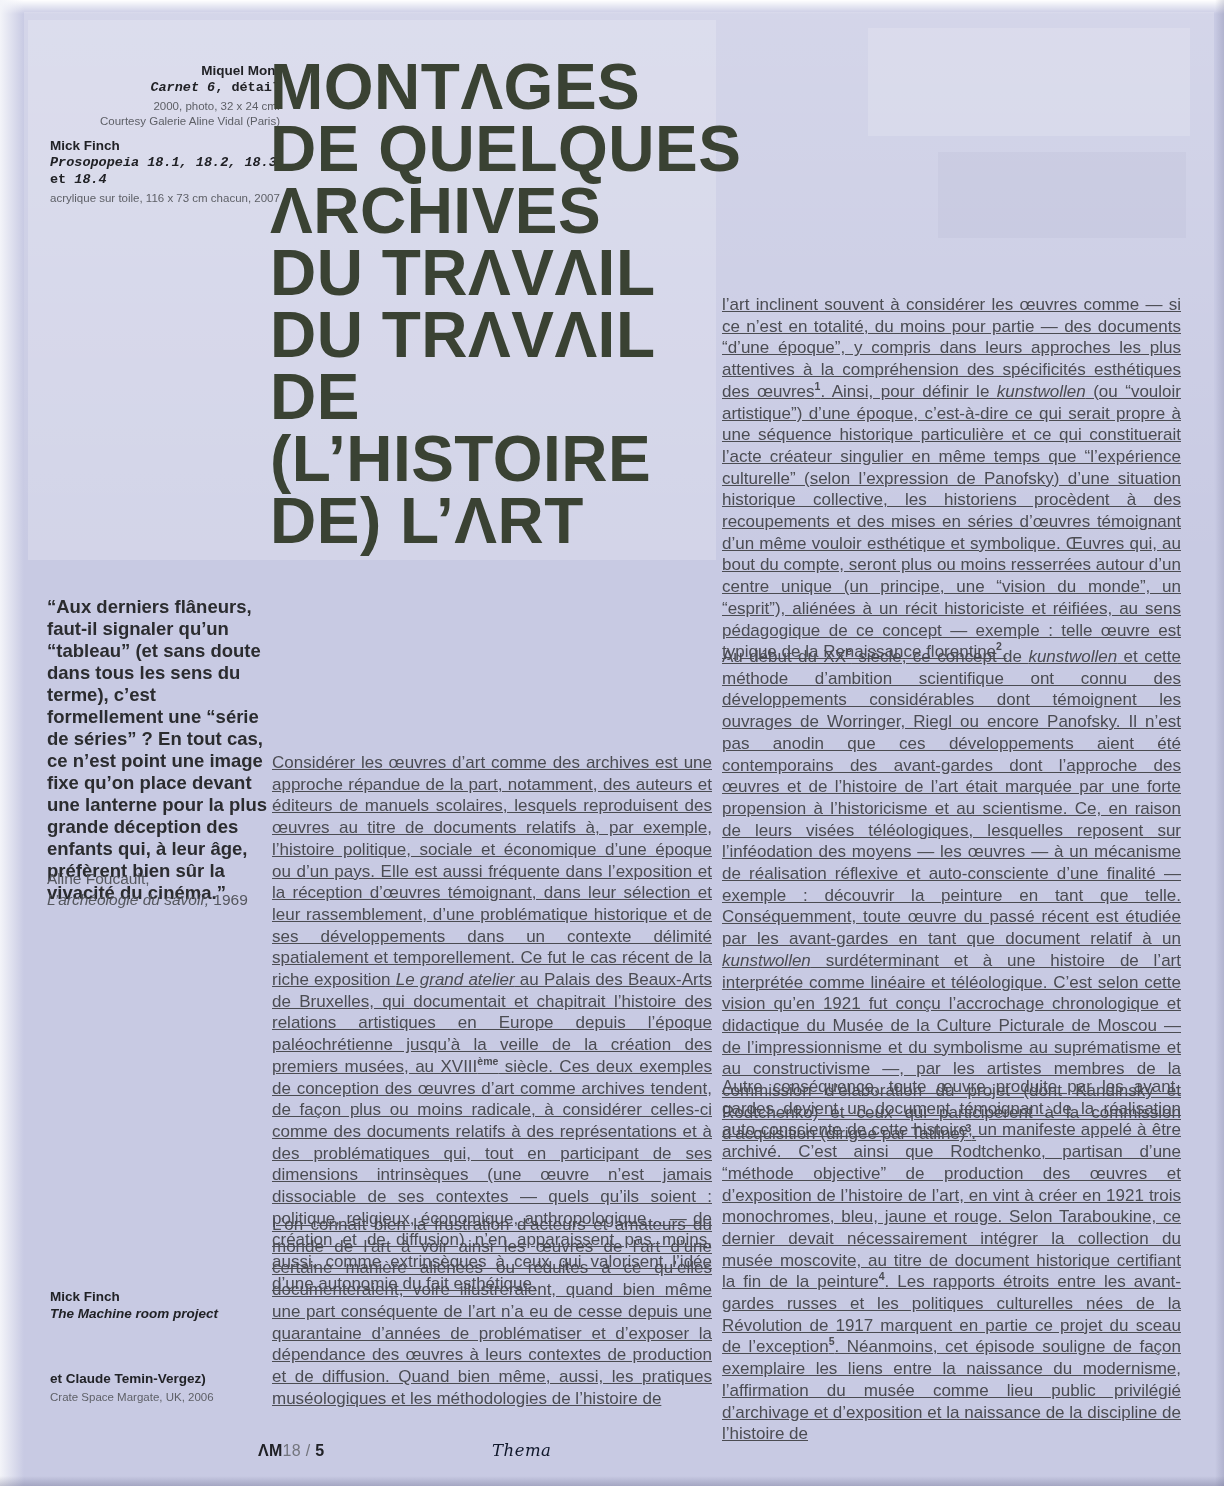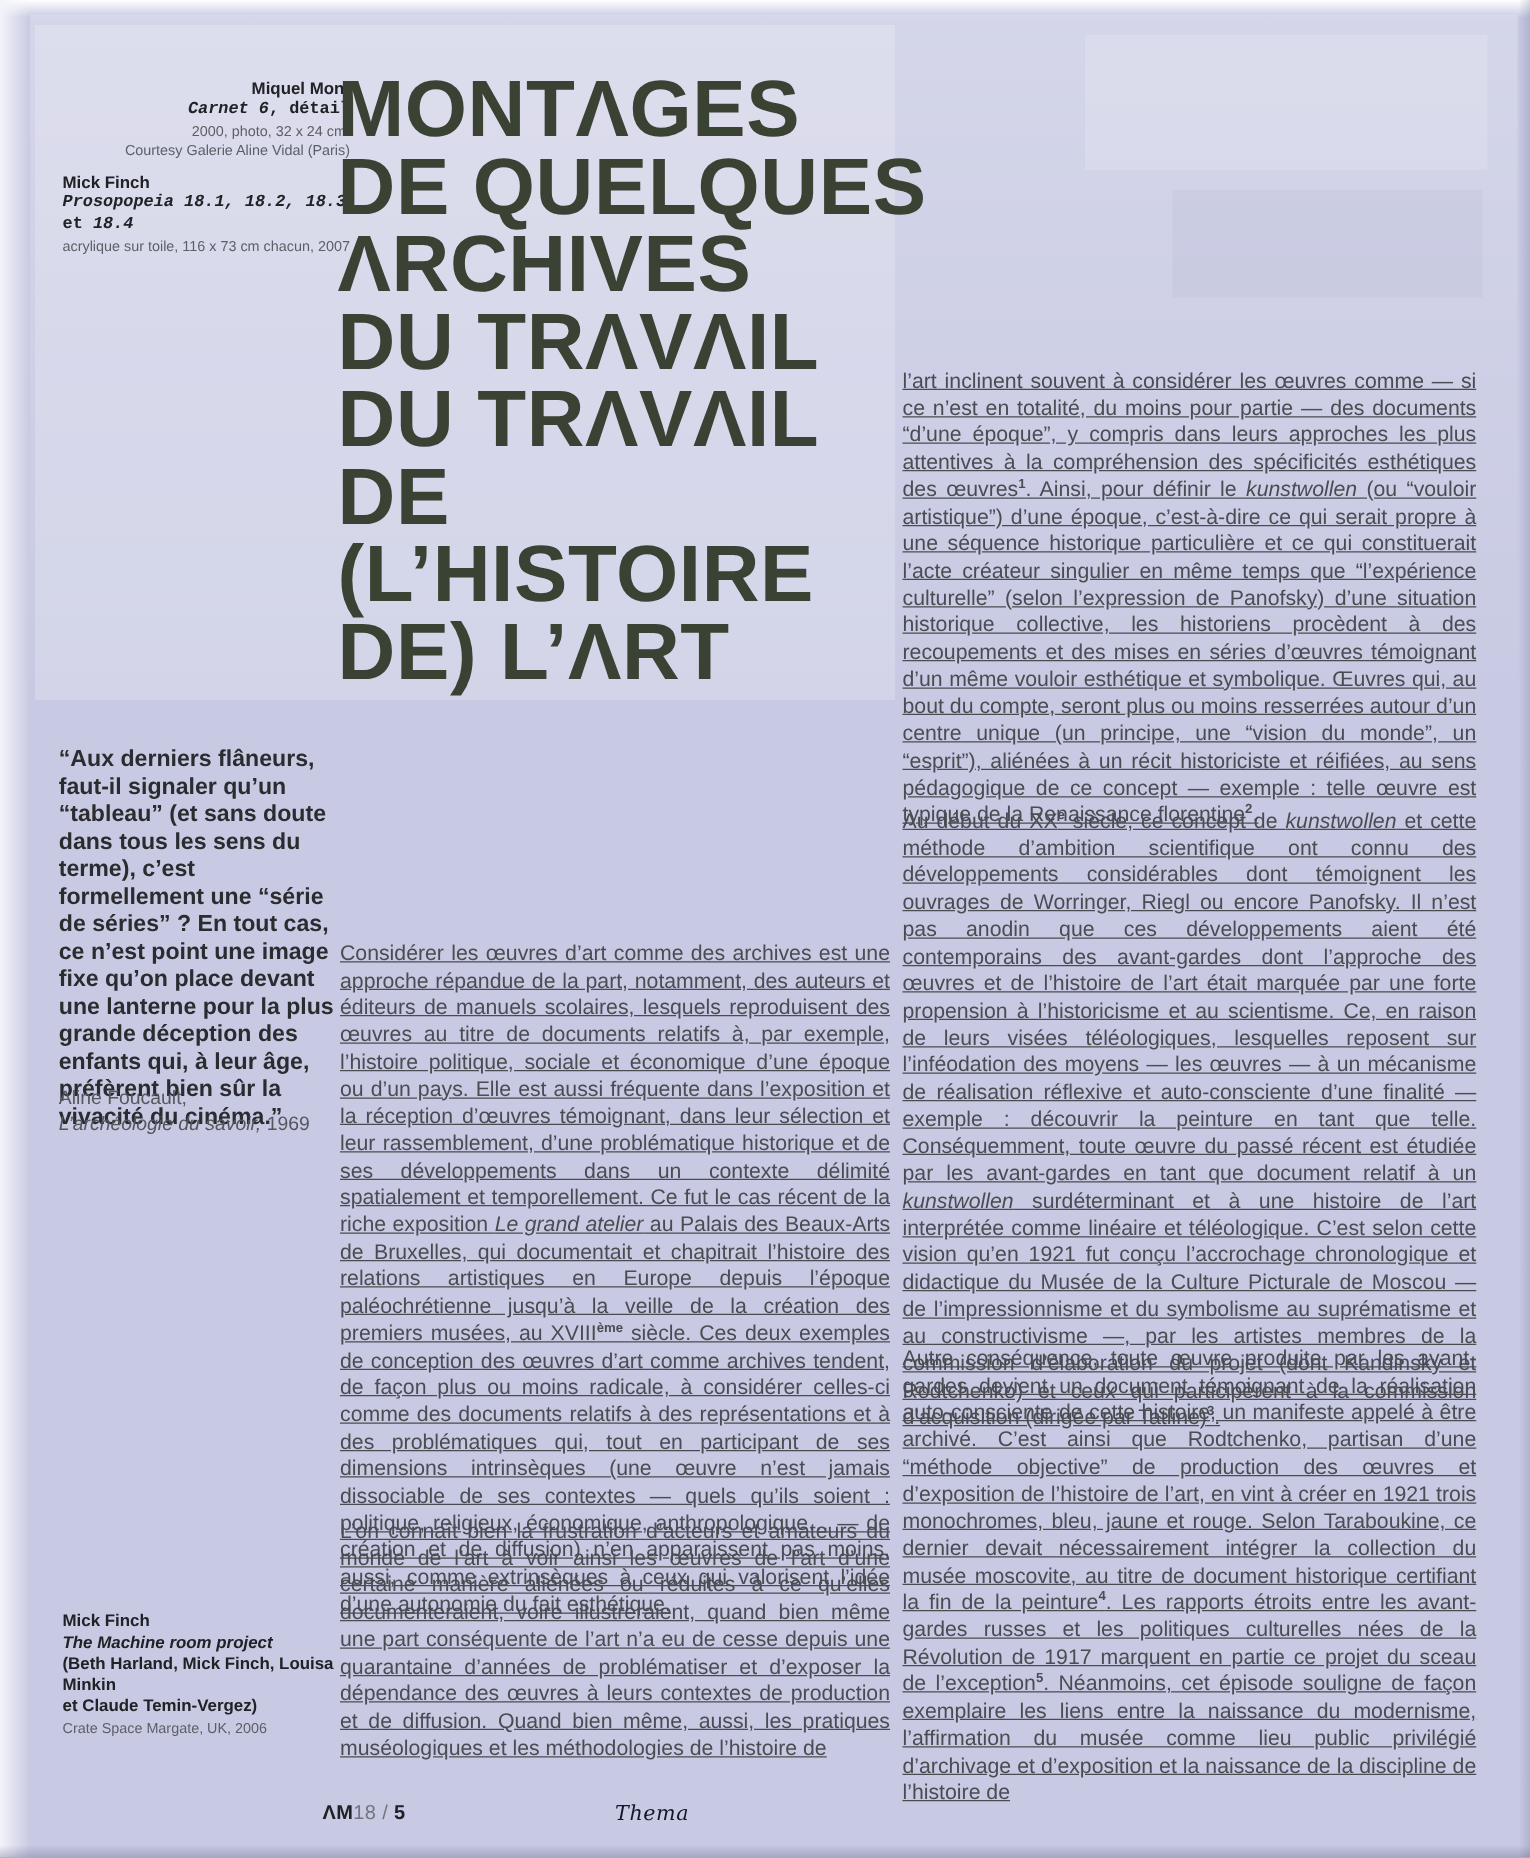--- a/index.html
+++ b/index.html
@@ -123,22 +123,21 @@
   <div class="body-par mid p1">Considérer les œuvres d’art comme des archives est une approche répandue de la part, notamment, des auteurs et éditeurs de manuels scolaires, lesquels reproduisent des œuvres au titre de documents relatifs à, par exemple, l’histoire politique, sociale et économique d’une époque ou d’un pays. Elle est aussi fréquente dans l’exposition et la réception d’œuvres témoignant, dans leur sélection et leur rassemblement, d’une problématique historique et de ses développements dans un contexte délimité spatialement et temporellement. Ce fut le cas récent de la riche exposition <i>Le grand atelier</i> au Palais des Beaux-Arts de Bruxelles, qui documentait et chapitrait l’histoire des relations artistiques en Europe depuis l’époque paléochrétienne jusqu’à la veille de la création des premiers musées, au XVIII<sup>ème</sup> siècle. Ces deux exemples de conception des œuvres d’art comme archives tendent, de façon plus ou moins radicale, à considérer celles-ci comme des documents relatifs à des représentations et à des problématiques qui, tout en participant de ses dimensions intrinsèques (une œuvre n’est jamais dissociable de ses contextes — quels qu’ils soient : politique, religieux, économique, anthropologique… — de création et de diffusion) n’en apparaissent pas moins, aussi, comme extrinsèques à ceux qui valorisent l’idée d’une autonomie du fait esthétique.</div>
   <div class="body-par mid p2">L’on connaît bien la frustration d’acteurs et amateurs du monde de l’art à voir ainsi les œuvres de l’art d’une certaine manière aliénées ou réduites à ce qu’elles documenteraient, voire illustreraient, quand bien même une part conséquente de l’art n’a eu de cesse depuis une quarantaine d’années de problématiser et d’exposer la dépendance des œuvres à leurs contextes de production et de diffusion. Quand bien même, aussi, les pratiques muséologiques et les méthodologies de l’histoire de</div>
 
   <div class="body-par right p1">l’art inclinent souvent à considérer les œuvres comme — si ce n’est en totalité, du moins pour partie — des documents “d’une époque”, y compris dans leurs approches les plus attentives à la compréhension des spécificités esthétiques des œuvres<sup>1</sup>. Ainsi, pour définir le <i>kunstwollen</i> (ou “vouloir artistique”) d’une époque, c’est-à-dire ce qui serait propre à une séquence historique particulière et ce qui constituerait l’acte créateur singulier en même temps que “l’expérience culturelle” (selon l’expression de Panofsky) d’une situation historique collective, les historiens procèdent à des recoupements et des mises en séries d’œuvres témoignant d’un même vouloir esthétique et symbolique. Œuvres qui, au bout du compte, seront plus ou moins resserrées autour d’un centre unique (un principe, une “vision du monde”, un “esprit”), aliénées à un récit historiciste et réifiées, au sens pédagogique de ce concept — exemple : telle œuvre est typique de la Renaissance florentine<sup>2</sup>.</div>
   <div class="body-par right p2">Au début du XX<sup>e</sup> siècle, ce concept de <i>kunstwollen</i> et cette méthode d’ambition scientifique ont connu des développements considérables dont témoignent les ouvrages de Worringer, Riegl ou encore Panofsky. Il n’est pas anodin que ces développements aient été contemporains des avant-gardes dont l’approche des œuvres et de l’histoire de l’art était marquée par une forte propension à l’historicisme et au scientisme. Ce, en raison de leurs visées téléologiques, lesquelles reposent sur l’inféodation des moyens — les œuvres — à un mécanisme de réalisation réflexive et auto-consciente d’une finalité — exemple : découvrir la peinture en tant que telle. Conséquemment, toute œuvre du passé récent est étudiée par les avant-gardes en tant que document relatif à un <i>kunstwollen</i> surdéterminant et à une histoire de l’art interprétée comme linéaire et téléologique. C’est selon cette vision qu’en 1921 fut conçu l’accrochage chronologique et didactique du Musée de la Culture Picturale de Moscou — de l’impressionnisme et du symbolisme au suprématisme et au constructivisme —, par les artistes membres de la commission d’élaboration du projet (dont Kandinsky et Rodtchenko) et ceux qui participèrent à la commission d’acquisition (dirigée par Tatline)<sup>3</sup>.</div>
   <div class="body-par right p3">Autre conséquence, toute œuvre produite par les avant-gardes devient un document témoignant de la réalisation auto-consciente de cette histoire, un manifeste appelé à être archivé. C’est ainsi que Rodtchenko, partisan d’une “méthode objective” de production des œuvres et d’exposition de l’histoire de l’art, en vint à créer en 1921 trois monochromes, bleu, jaune et rouge. Selon Taraboukine, ce dernier devait nécessairement intégrer la collection du musée moscovite, au titre de document historique certifiant la fin de la peinture<sup>4</sup>. Les rapports étroits entre les avant-gardes russes et les politiques culturelles nées de la Révolution de 1917 marquent en partie ce projet du sceau de l’exception<sup>5</sup>. Néanmoins, cet épisode souligne de façon exemplaire les liens entre la naissance du modernisme, l’affirmation du musée comme lieu public privilégié d’archivage et d’exposition et la naissance de la discipline de l’histoire de</div>
 
   <div class="credit" style="top:1288px;width:250px;">
     <div class="name">Mick Finch</div>
     <div class="name"><i>The Machine room project</i></div>
-    <div class="name">(Beth Harland, Mick Finch, Louisa Minkin</div>
-    <div class="name" style="margin-bottom:3px;">et Claude Temin-Vergez)</div>
+    <div class="name" style="margin-bottom:3px;margin-top:48px;">et Claude Temin-Vergez)</div>
     <div class="detail">Crate Space Margate, UK, 2006</div>
   </div>
 
   <div class="footer-left">
     <span class="f-logo">ΛM</span><span class="f-issue">18 / </span><span class="f-page">5</span>
   </div>
   <div class="footer-section">Thema</div>
 
 </div>
 

